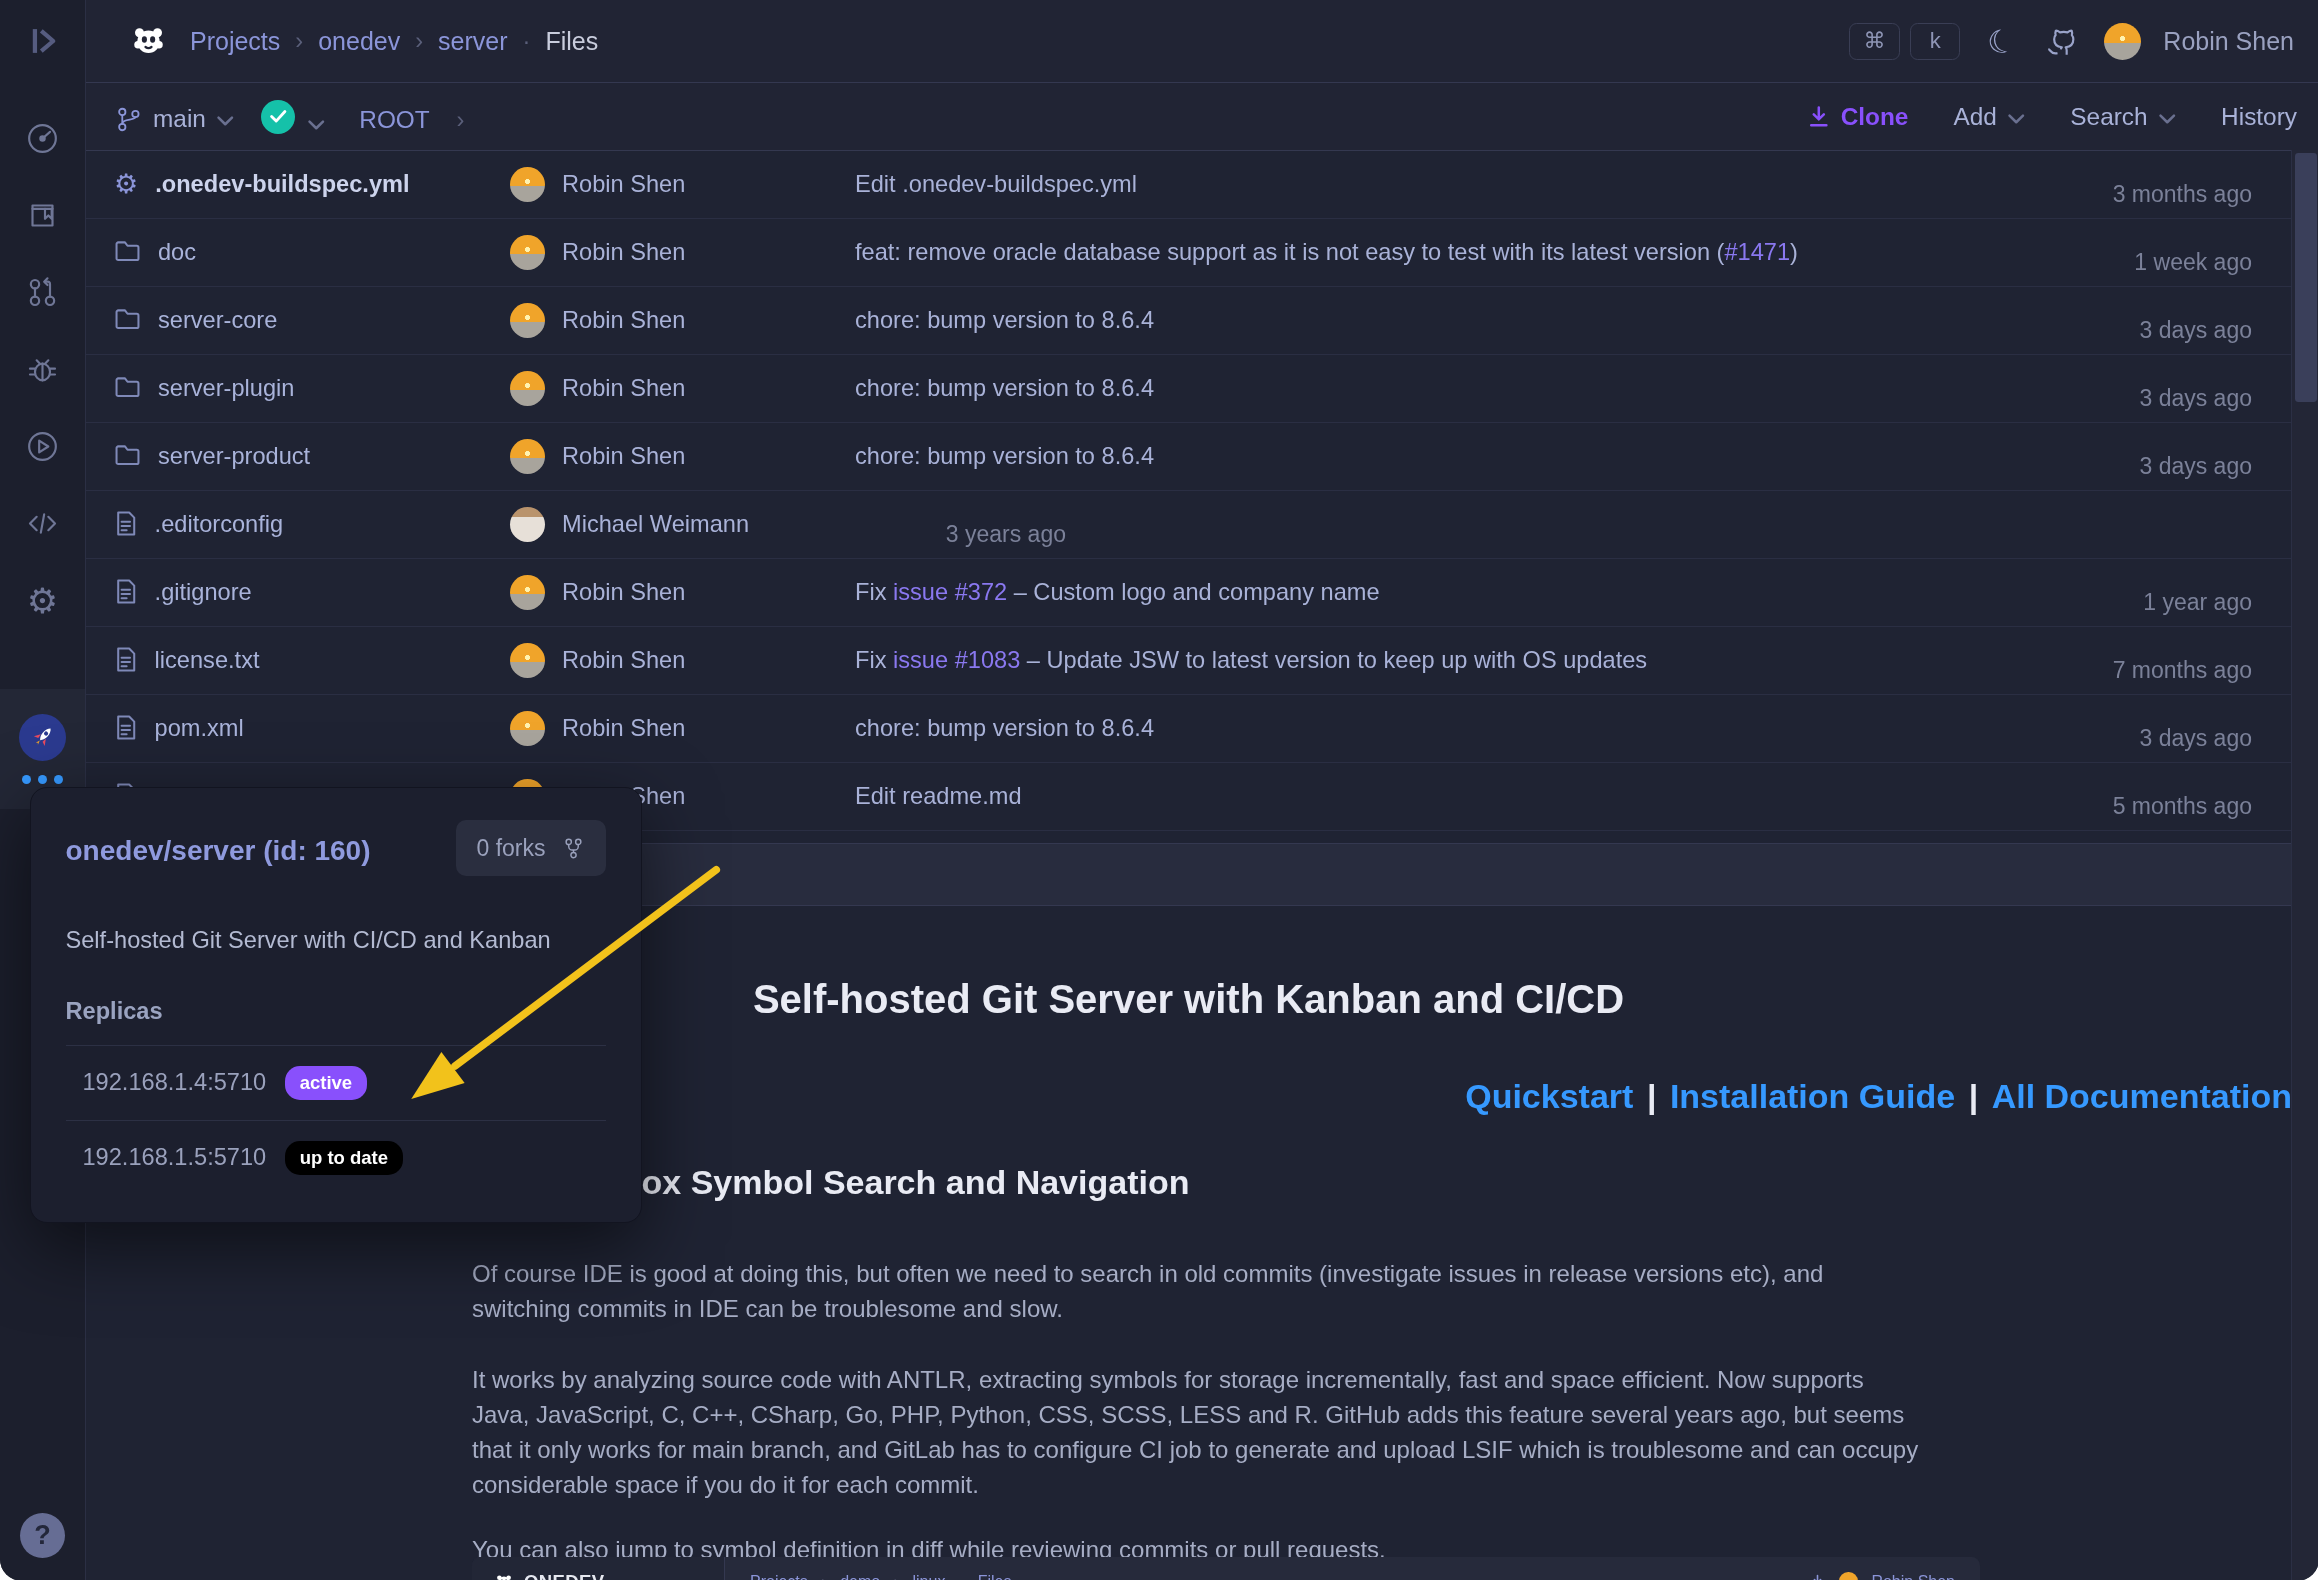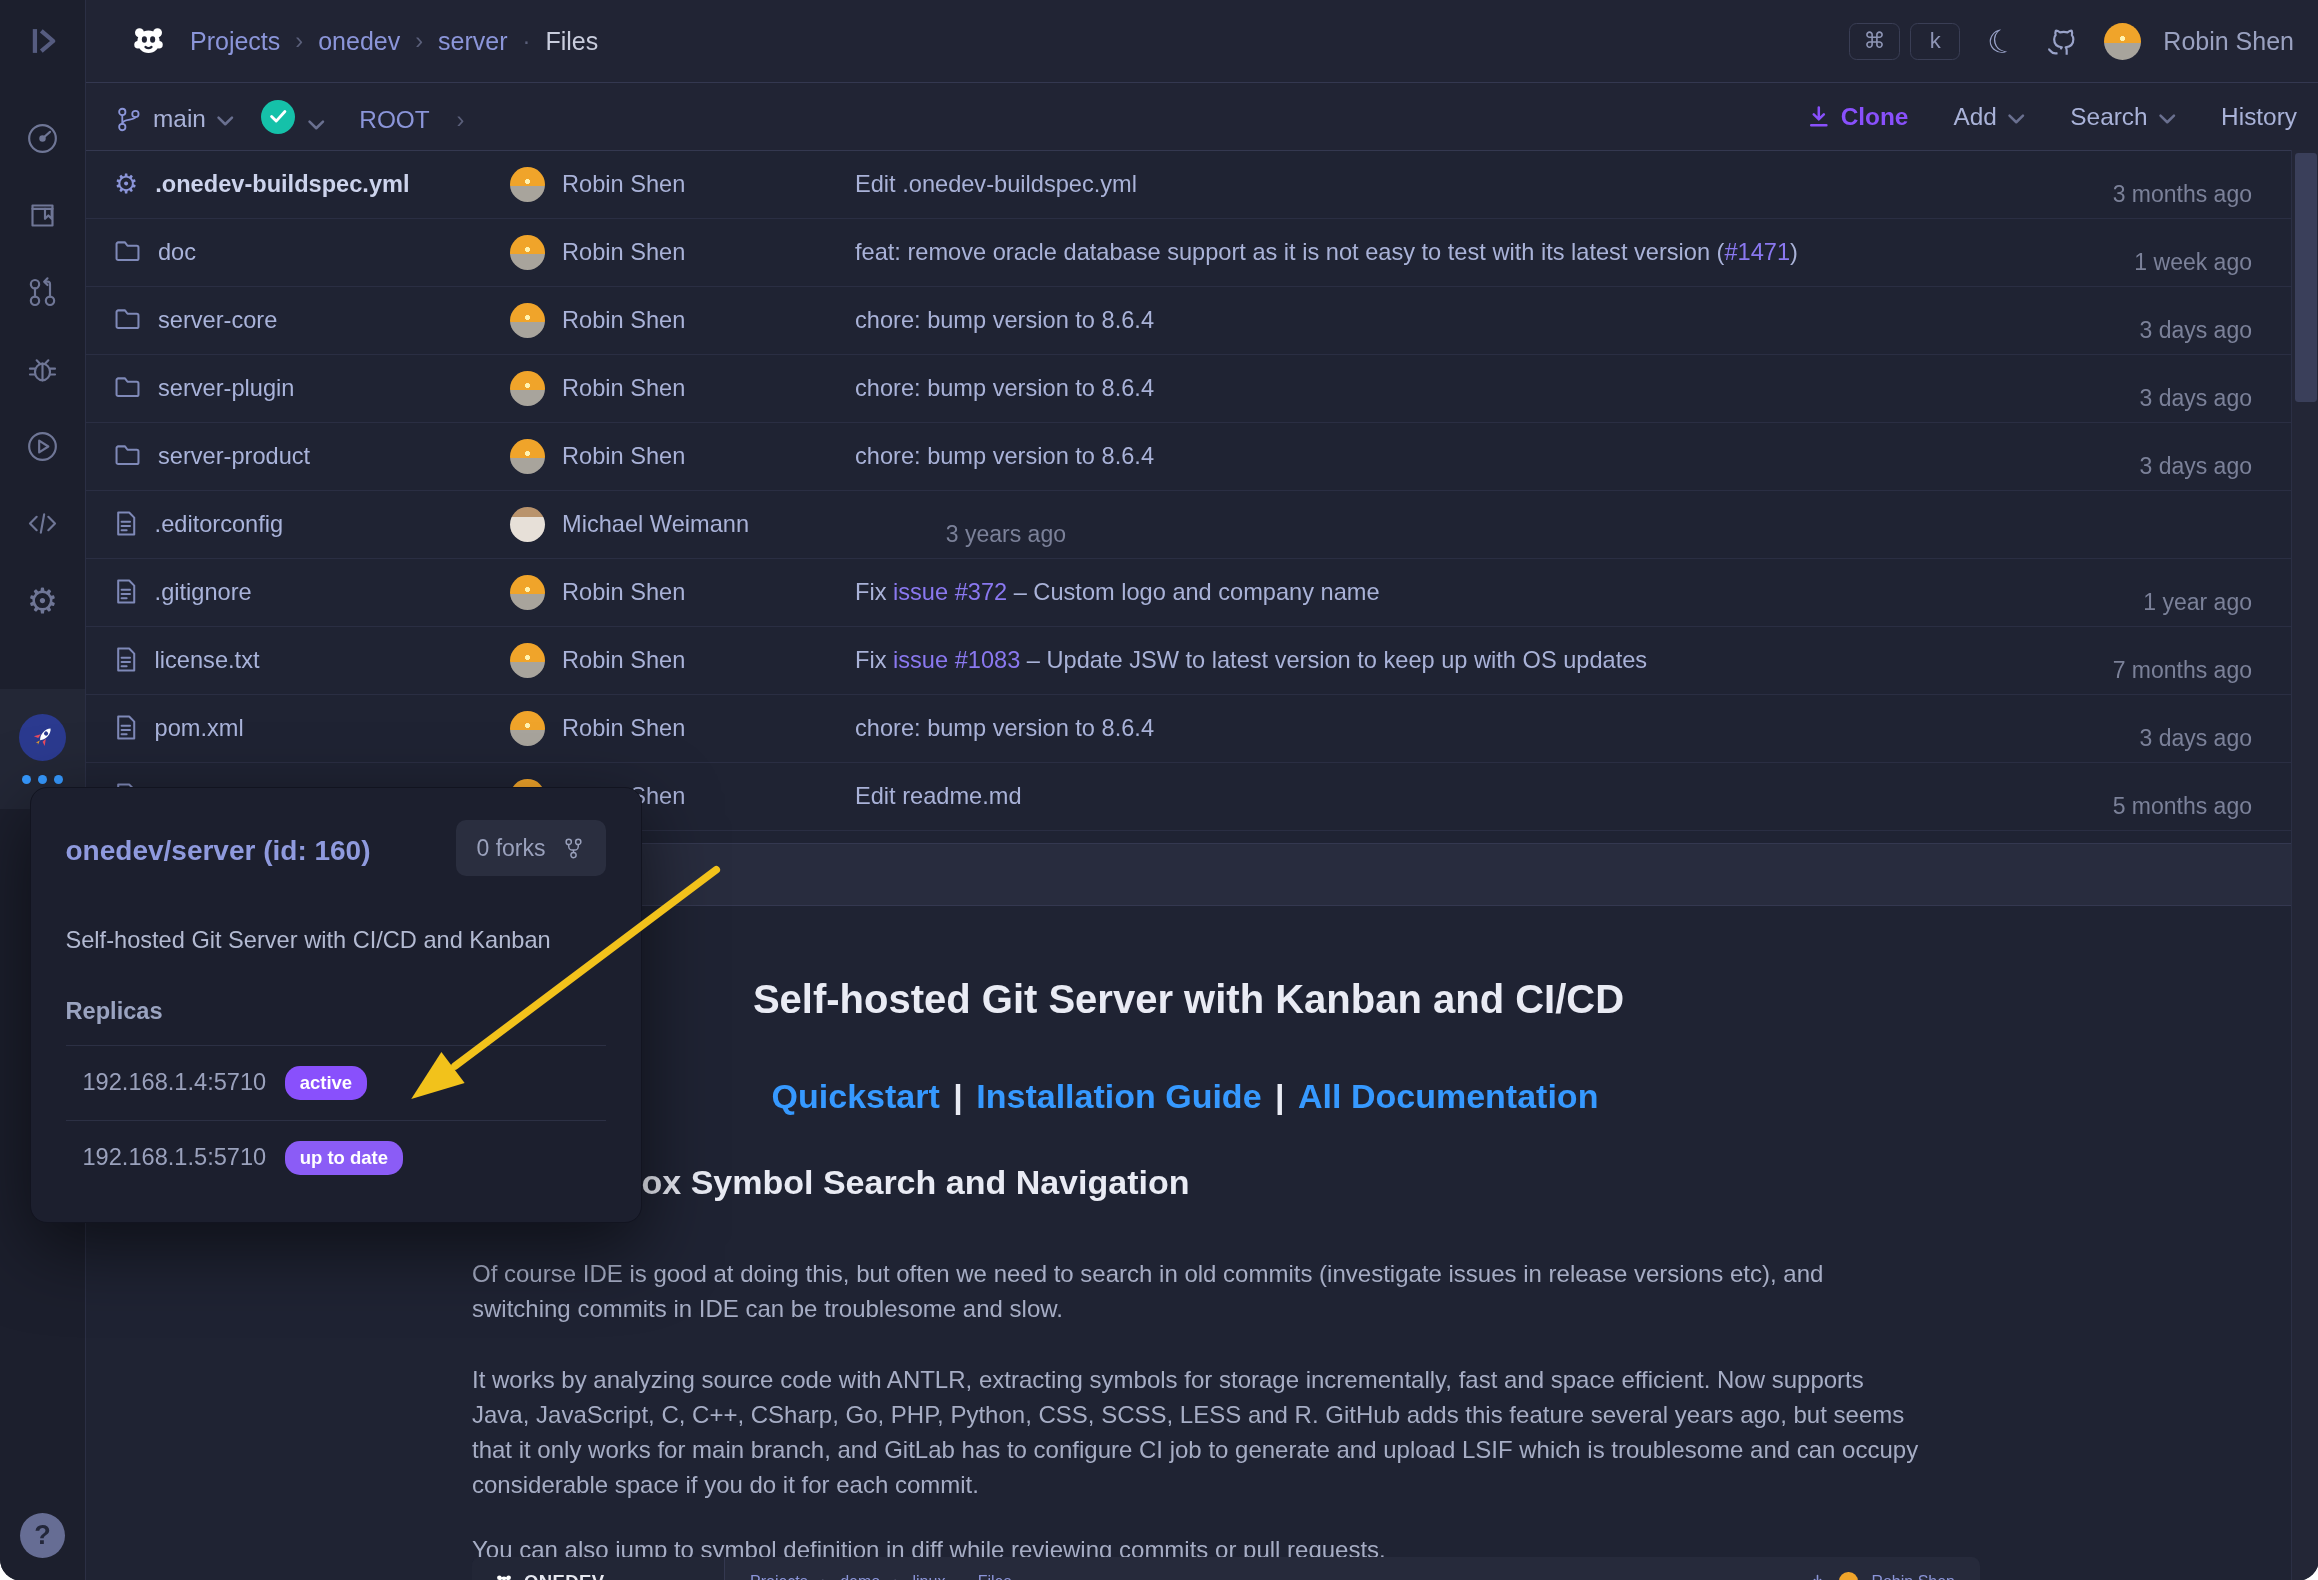--- a/index.html
+++ b/index.html
@@ -58,21 +58,21 @@
      radial-gradient(circle at 50% 42%, #fff3b0 0 9%, rgba(0,0,0,0) 10%),
      linear-gradient(#f0a42a 0 55%, #a8a49c 55% 100%);}
   .avatar-p{background:linear-gradient(#b9936c 0 30%, #e7e0d8 30% 100%);}
   .c-msg{flex:1;font-size:23.6px;color:#a9b2d8;white-space:nowrap;overflow:hidden;}
   .msg-link{color:#8a78f0;cursor:pointer;}
   .c-date{width:278px;text-align:right;padding-right:67px;color:#7b8199;font-size:23px;box-sizing:border-box;margin-top:20px;}
 
   
   .readme-band{position:absolute;left:85px;right:27px;top:843px;height:61px;background:#282c3e;border-top:0.8px solid #343850;border-bottom:0.8px solid #343850;}
   .md-h1{position:absolute;left:85px;right:27px;top:977px;text-align:center;font-size:40px;font-weight:700;color:#e9ebf4;}
-  .md-links{position:absolute;left:78px;right:27px;top:1077px;text-align:center;font-size:34px;font-weight:700;}
+  .md-links{position:absolute;left:78px;right:27px;top:1077px;text-align:right;font-size:34px;font-weight:700;}
   .md-links a{color:#3699ff;text-decoration:none;cursor:pointer;}
   .md-links .pipe{color:#e9ebf4;margin:0 13.5px;}
   .md-h2{position:absolute;left:447px;top:1163px;font-size:34px;font-weight:700;color:#e9ebf4;}
   .md-p{position:absolute;left:472px;width:1449px;font-size:24px;line-height:35px;color:#a6adc5;}
   .p1{top:1232px;} .p2{top:1338px;} .p3{top:1508px;}
 
   
   .mini{position:absolute;left:472px;top:1557px;width:1508px;height:23.6px;overflow:hidden;border-radius:8.4px 8.4px 0 0;background:#262a3b;}
   .mini-bar{display:flex;align-items:center;height:49px;}
   .mini-left{width:253px;height:49px;display:flex;align-items:center;gap:10px;padding-left:22px;background:#222636;border-right:0.8px solid #343850;box-sizing:border-box;}
@@ -91,21 +91,21 @@
   .pp-head{display:flex;align-items:flex-start;}
   .pp-title{font-size:28px;font-weight:700;color:#8f9ade;margin-top:15px;}
   .pp-forks{margin-left:auto;height:56px;padding:0 20px;border-radius:10px;background:#2a2e3f;display:flex;align-items:center;gap:15px;font-size:23px;color:#9aa1bc;cursor:pointer;}
   .pp-forks svg{stroke:#9aa1bc;fill:none;stroke-width:2.4;stroke-linecap:round;}
   .pp-desc{font-size:23.6px;color:#b3bad2;margin-top:51px;}
   .pp-replicas{font-size:23.6px;font-weight:700;color:#9aa3c0;margin-top:44px;}
   .pp-hr{border:none;border-top:0.8px solid #2c3044;margin:20px 0;}
   .pp-row{display:flex;align-items:center;gap:18.5px;font-size:23.6px;color:#9aa1bc;padding-left:17px;}
   .badge{font-size:18.5px;font-weight:600;color:#ffffff;padding:5.9px 15px;border-radius:15px;}
   .badge--active{background:#8950fc;}
-  .badge--uptodate{background:#8b5cf6;}
+  .badge--uptodate{background:#000000;}
 
   
   .arrow-svg{position:absolute;left:0;top:0;width:2319px;height:1581px;z-index:9;pointer-events:none;}
 </style>
 </head>
 <body>
 
 <div class="app">
 
   <div class="sidebar">

